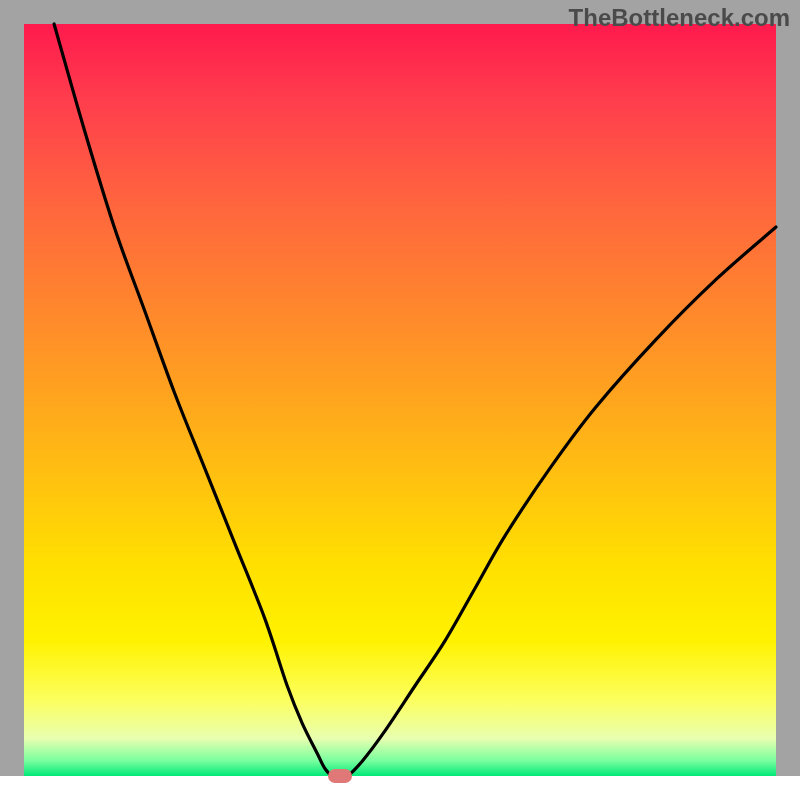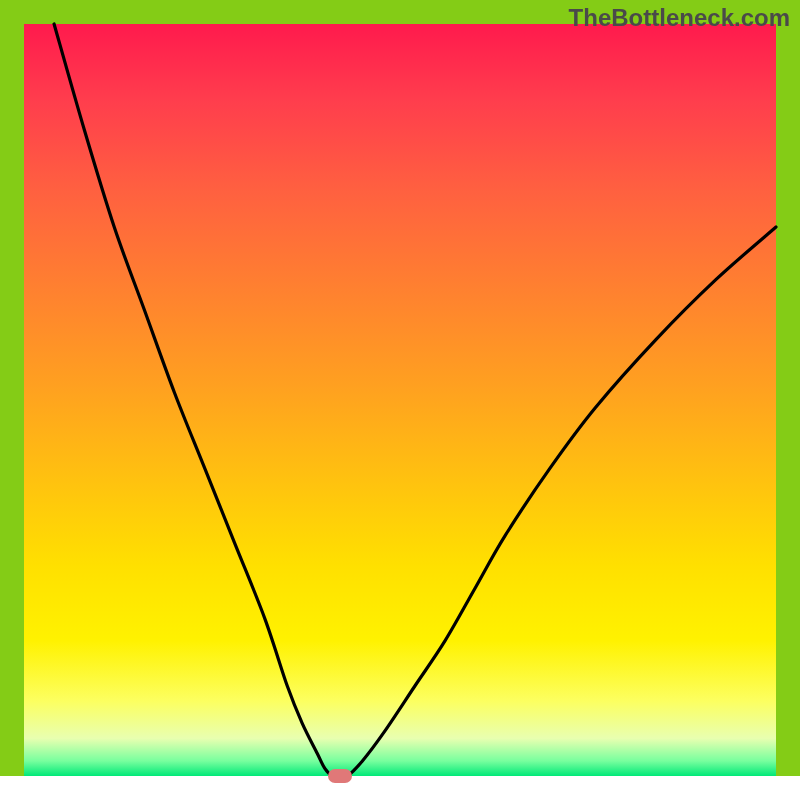--- a/index.html
+++ b/index.html
@@ -1,20 +1,20 @@
 <!DOCTYPE html>
 <html><head>
 <meta charset="utf-8">
 <style>
   * { margin: 0; padding: 0; box-sizing: border-box; }
   html, body { width: 800px; height: 800px; overflow: hidden; }
   .outer {
     width: 800px;
     height: 776px;
-    background: #84cc16;
+    background: #a3a3a3;
     position: relative;
   }
   .watermark {
     position: absolute;
     top: 4px;
     right: 10px;
     color: #4a4a4a;
     font-family: Arial, Helvetica, sans-serif;
     font-size: 24px;
     font-weight: bold;

